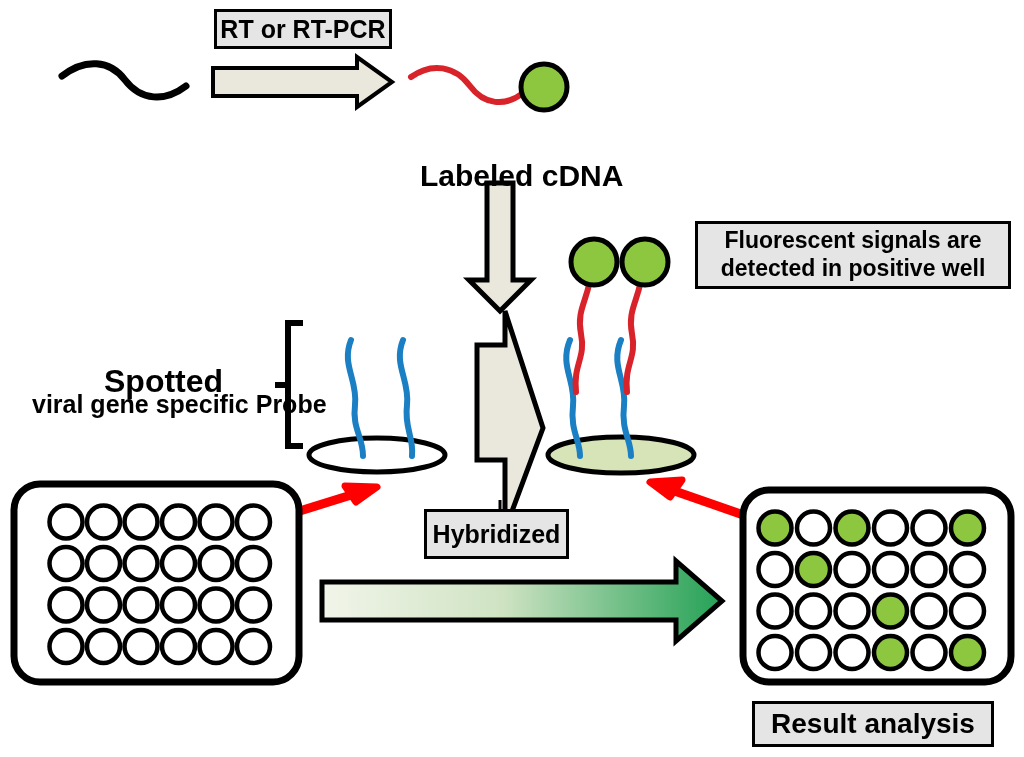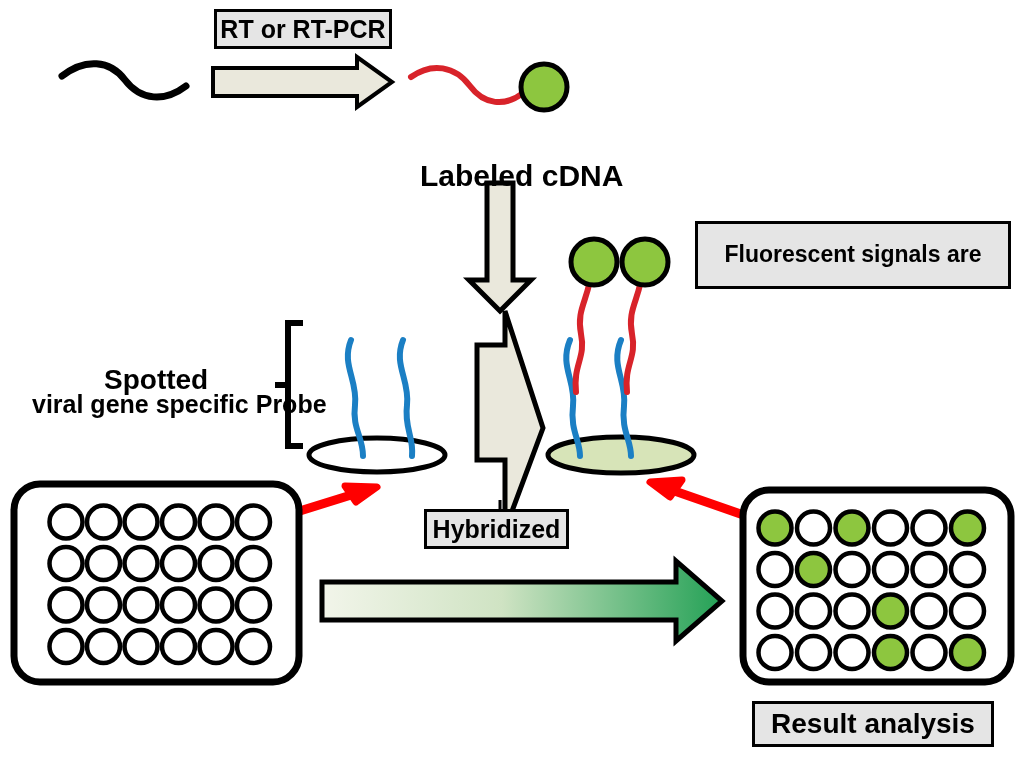--- a/index.html
+++ b/index.html
@@ -191,27 +191,28 @@
   <div class="boxed" style="left:214px; top:9px; width:178px; height:40px; font-size:25px;">
     <span>RT or RT-PCR</span>
   </div>
 
 
   <div class="lbl" style="left:420px; top:118px; font-size:30px;margin-top:40px;">Labeled cDNA</div>
 
 
   <div class="boxed" style="left:695px; top:221px; width:316px; height:68px; font-size:23px; flex-direction:column;">
     <span>Fluorescent signals are</span>
-  </div>
-
-  <div class="lbl" style="left:104px; top:363px; font-size:28px;">Spotted</div>
+    <span>detected in positive well</span>
+  </div>
+
+  <div class="lbl" style="left:104px; top:363px; font-size:32px;">Spotted</div>
 
   <div class="lbl" style="left:32px; top:390px; font-size:25px;text-align:center;">viral gene specific Probe</div>
 
-  <div class="boxed" style="left:424px; top:509px; width:145px; height:40px; font-size:25px;">
+  <div class="boxed" style="left:424px; top:509px; width:145px; height:50px; font-size:25px;">
     <span>Hybridized</span>
   </div>
 
   <div class="boxed" style="left:752px; top:701px; width:242px; height:46px; font-size:28px;">
     <span>Result analysis</span>
   </div>
 
 </div>
 
 </body></html>

